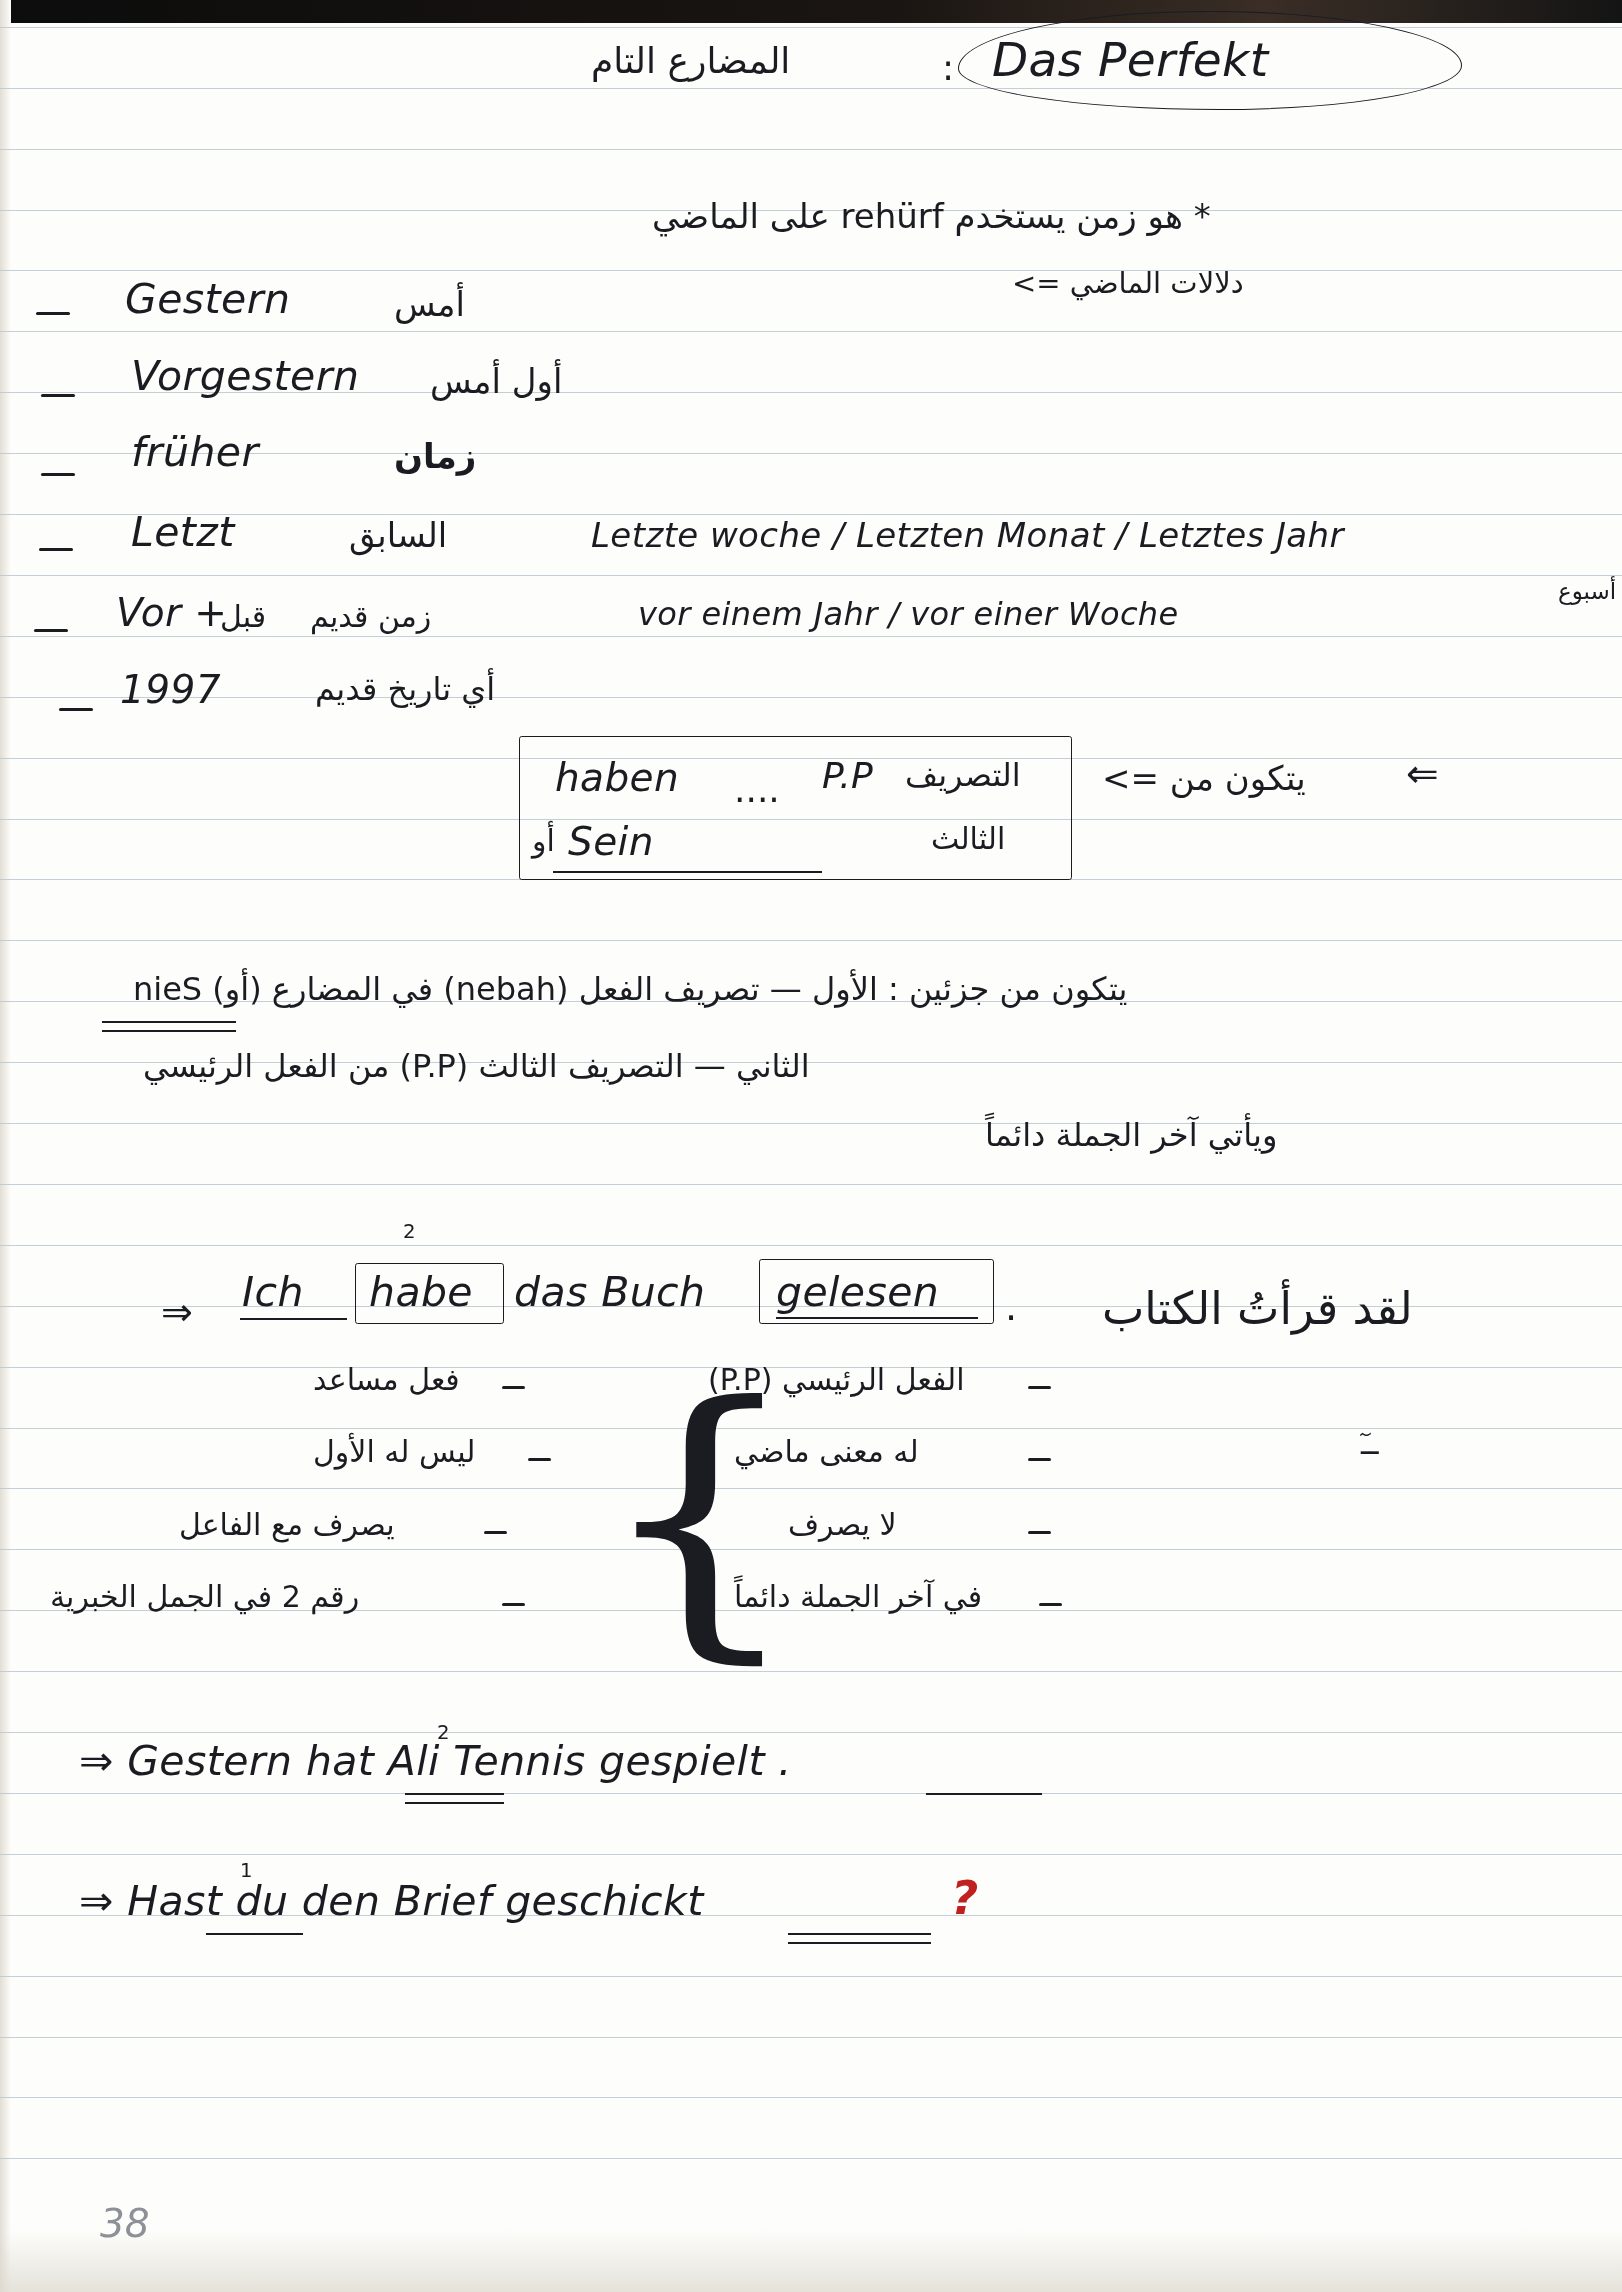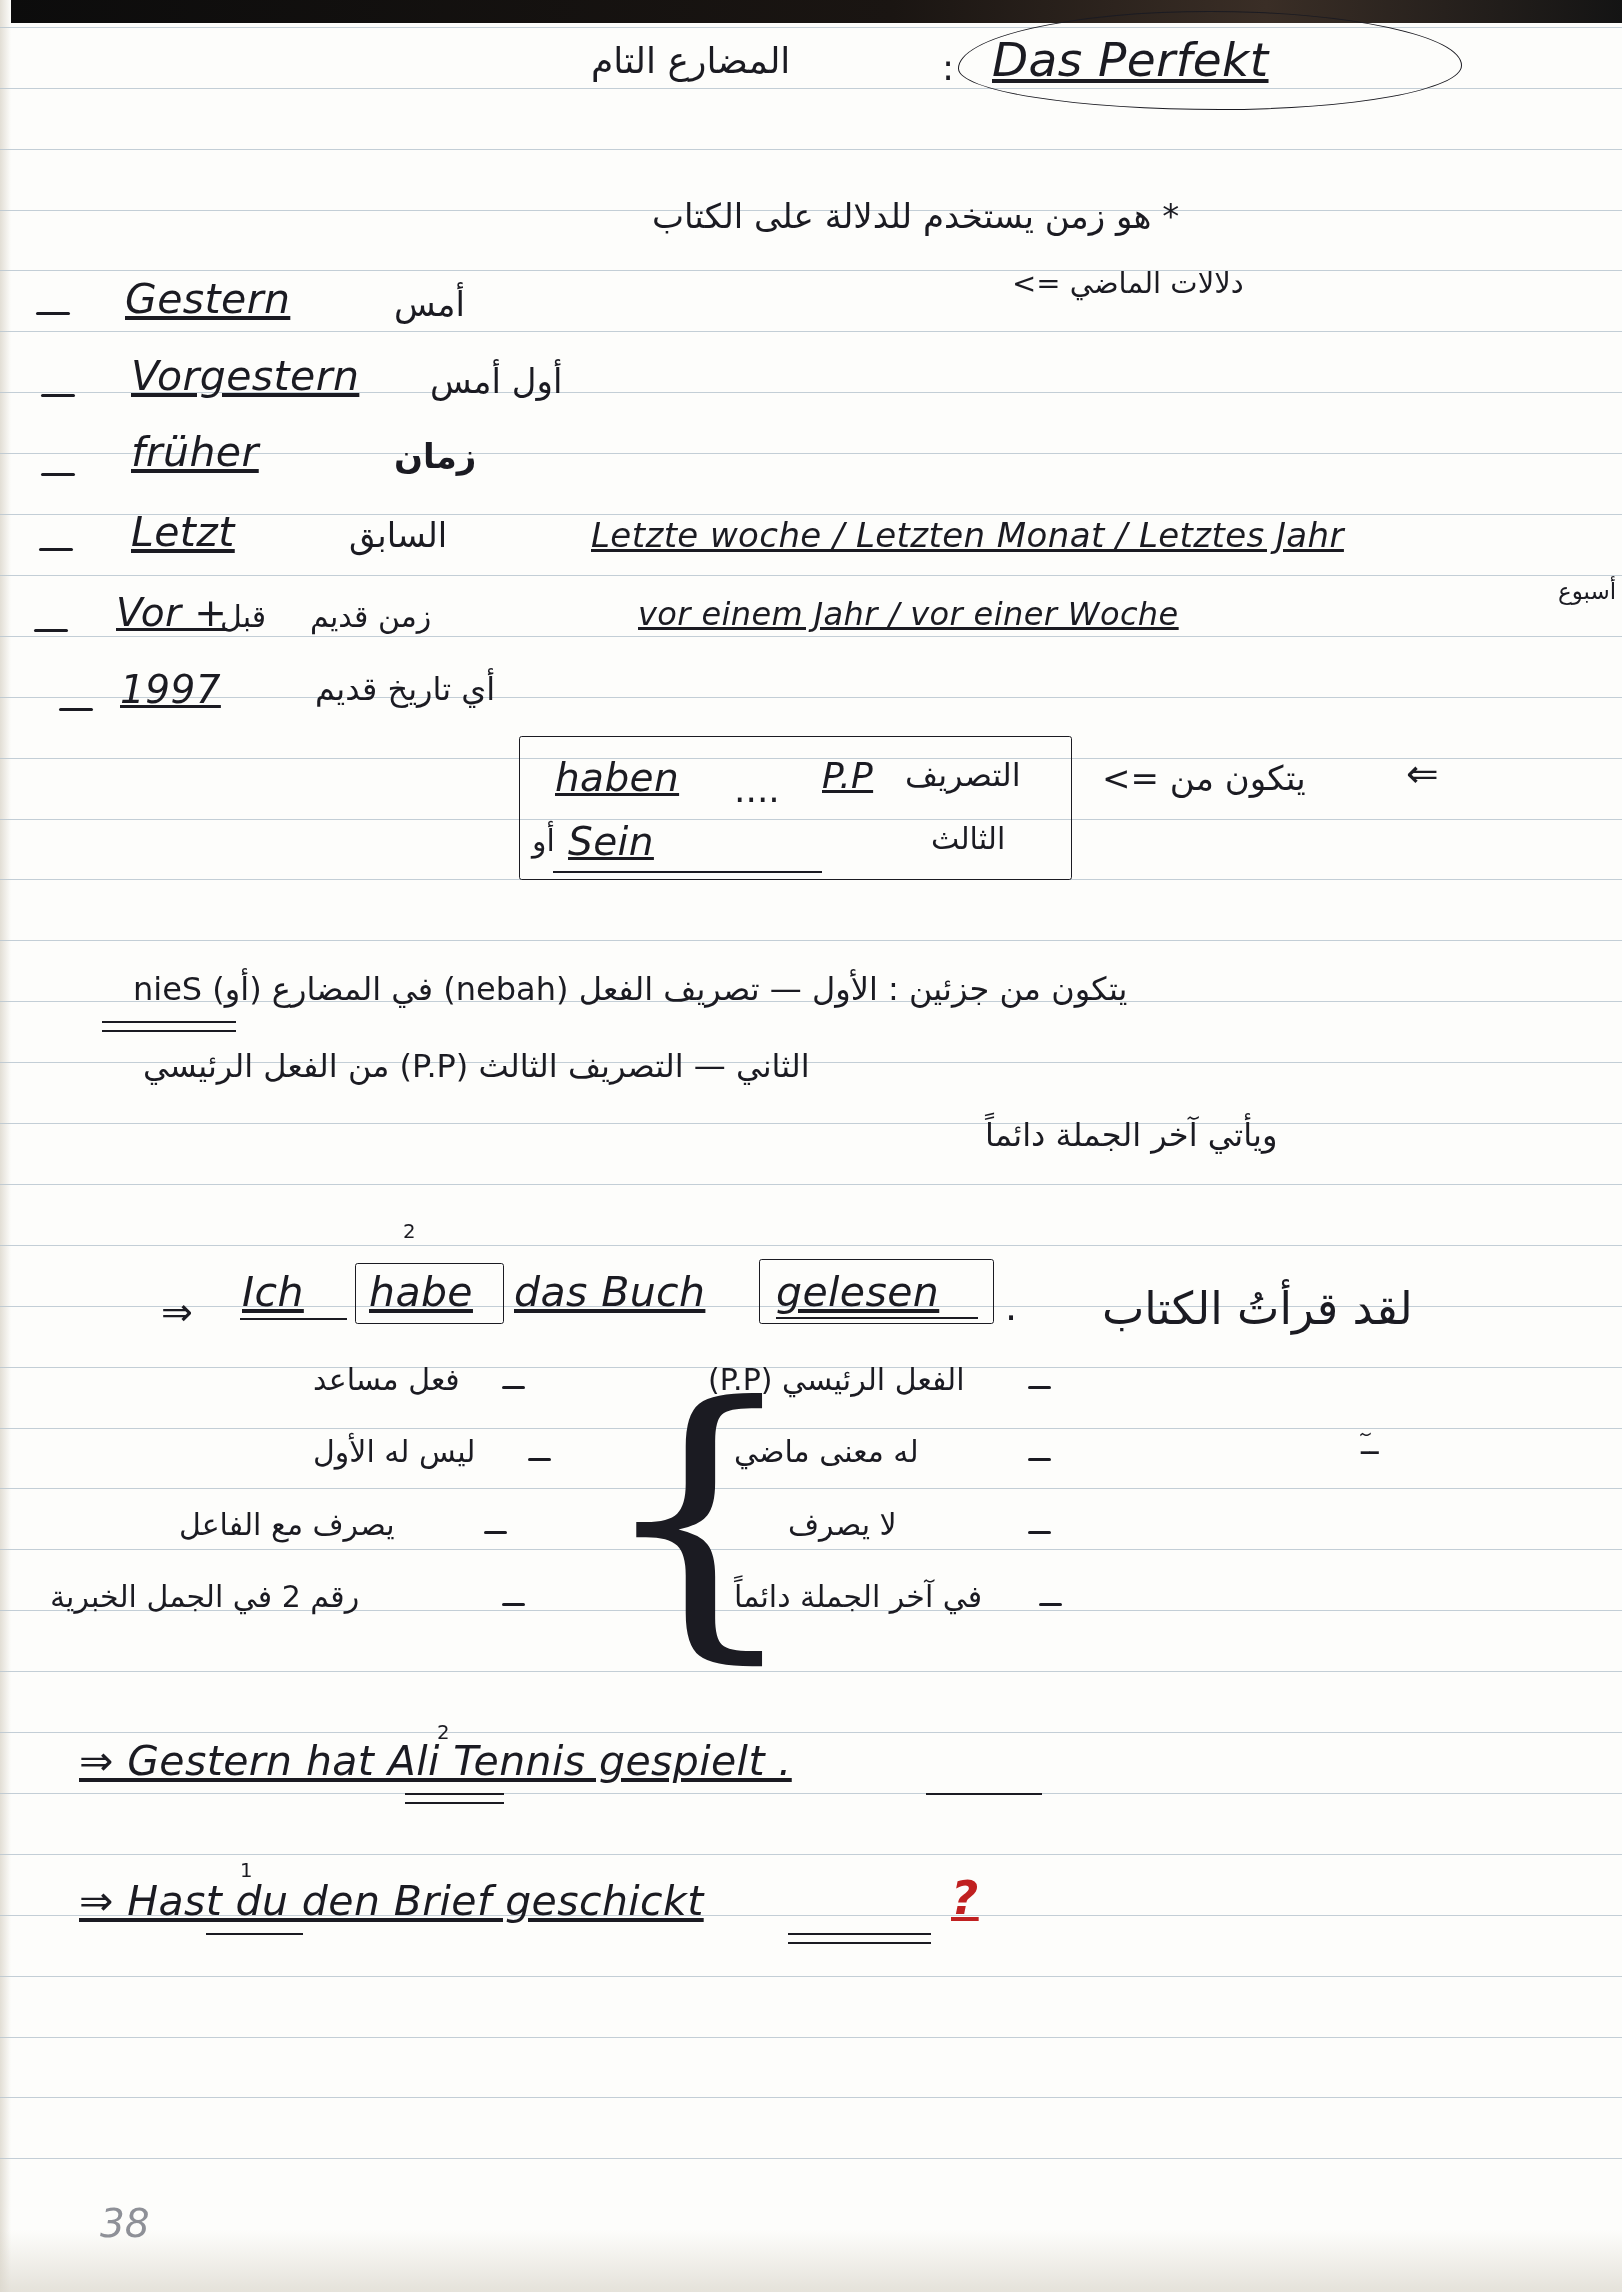--- a/index.html
+++ b/index.html
@@ -47,21 +47,20 @@
     position: absolute;
     color: #1b1b22;
     font-family: "DejaVu Sans", sans-serif;
     white-space: pre;
     line-height: 1;
   }
   .hand {
     font-family: "DejaVu Sans", sans-serif;
     font-style: italic;
     letter-spacing: 0.4px;
-    text-decoration: underline;
   }
   .ar {
     direction: rtl;
     unicode-bidi: bidi-override;
     font-family: "DejaVu Sans", sans-serif;
   }
   .red { color: #c02020; }
   .dash {
     position: absolute;
     height: 2.7px;
@@ -150,21 +149,21 @@
   <div class="rule" style="top:1976px"></div>
   <div class="rule" style="top:2037px"></div>
   <div class="rule" style="top:2097px"></div>
   <div class="rule" style="top:2158px"></div>
 
   <div class="cloud" style="left:958px; top:10.7px; width:502px; height:97px;"></div>
   <div class="ink hand" style="left:992px; top:36px; font-size:47px;">Das Perfekt</div>
   <div class="ink ar" style="left:591px; top:43px; font-size:36px;">المضارع التام</div>
   <div class="ink" style="left:942px; top:50px; font-size:36px;">:</div>
 
-  <div class="ink ar" style="left:652px; top:199px; font-size:34px;">* هو زمن يستخدم للدلالة على الكتاب</div>
+  <div class="ink ar" style="left:652px; top:199px; font-size:34px;">* هو زمن يستخدم früher على الماضي</div>
   <div class="ink ar" style="left:1012px; top:269px; font-size:29px;">دلالات الماضي =&gt;</div>
 
   <div class="dash" style="left:36px; top:312px; width:34px;"></div>
   <div class="ink hand" style="left:125px; top:279px; font-size:41px;">Gestern</div>
   <div class="ink ar" style="left:394px; top:287px; font-size:34px;">أمس</div>
 
   <div class="dash" style="left:41px; top:394px; width:34px;"></div>
   <div class="ink hand" style="left:131px; top:356px; font-size:41px;">Vorgestern</div>
   <div class="ink ar" style="left:430px; top:364px; font-size:34px;">أول أمس</div>
 

